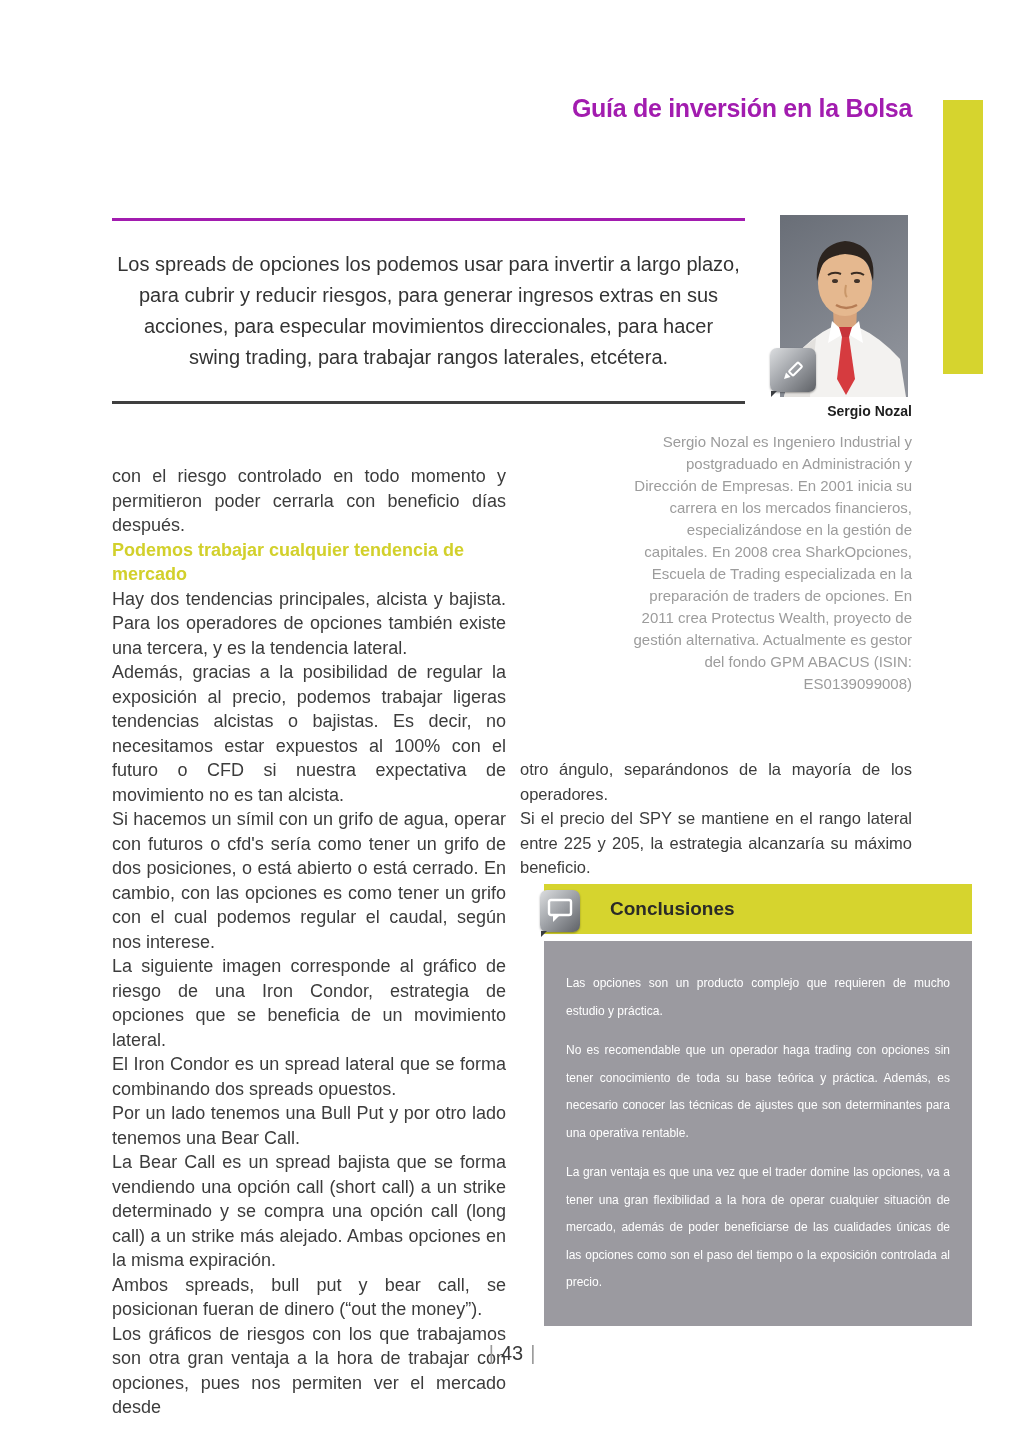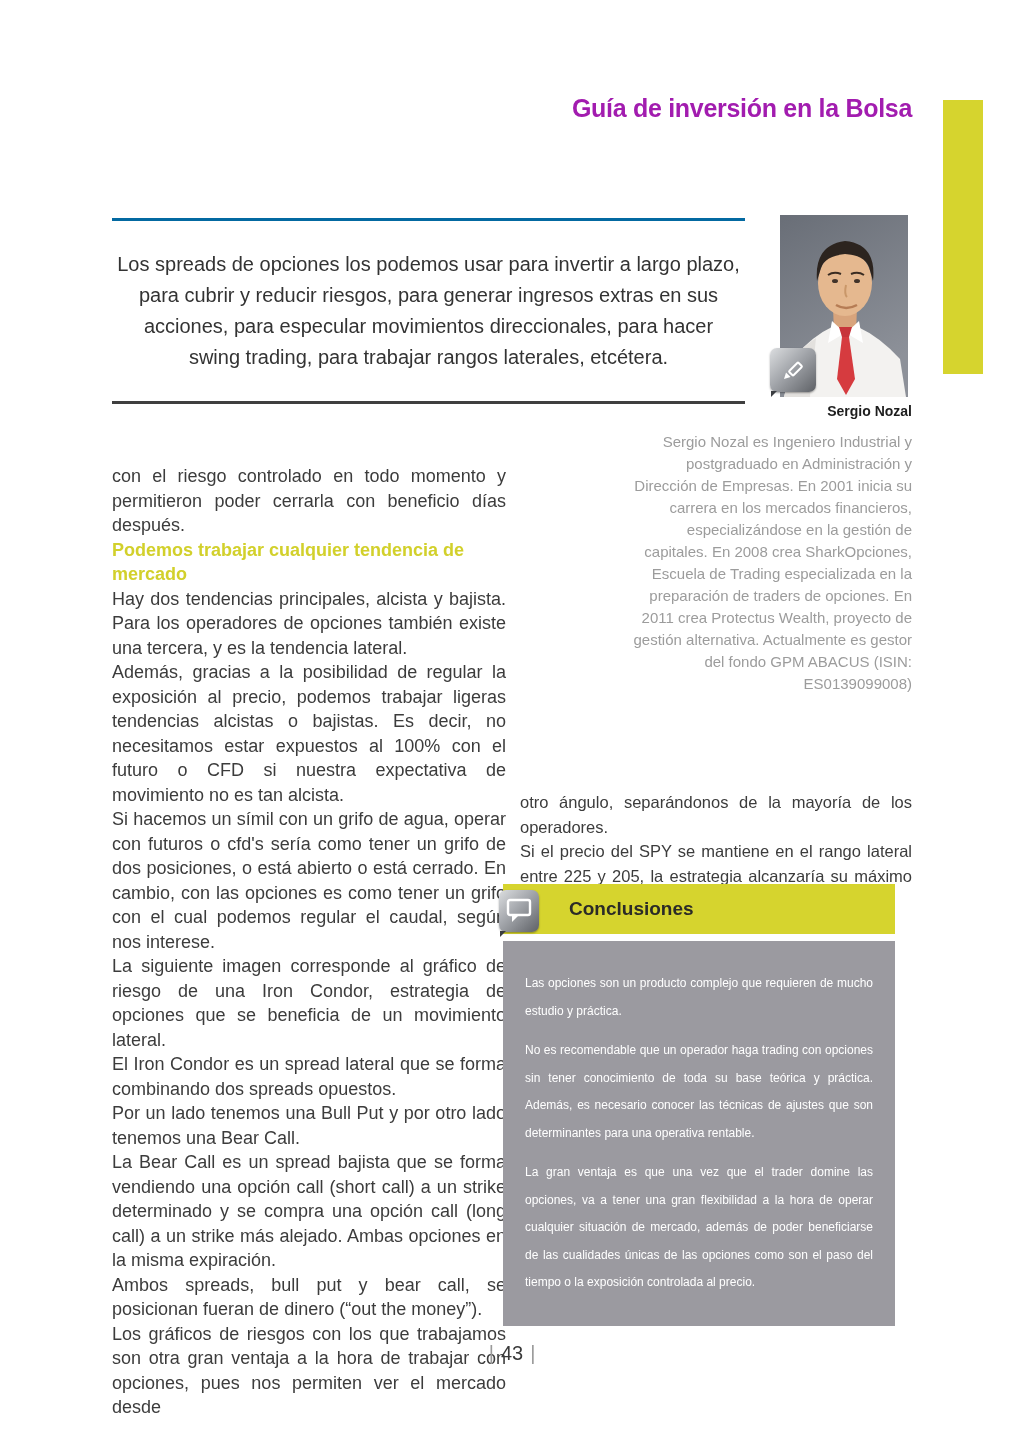--- a/index.html
+++ b/index.html
@@ -15,21 +15,21 @@
     font-size:25px; font-weight:bold; color:#a21caf; letter-spacing:-0.3px;
   }
   .accent-bar {
     position:absolute; left:943px; top:100px; width:40px; height:274px;
     background:#d6d42e;
   }
 
   
   .quote-block {
     position:absolute; left:112px; top:218px; width:633px; height:180px;
-    border-top:3px solid #0369a1; border-bottom:3px solid #3f3f3f;
+    border-top:3px solid #a21caf; border-bottom:3px solid #3f3f3f;
     display:flex; align-items:center; justify-content:center;
   }
   .quote-text {
     margin:0 4px; text-align:center;
     font-size:20px; line-height:31px; color:#333333;
   }
 
   
   .photo {
     position:absolute; left:780px; top:215px; width:128px; height:182px;
@@ -59,25 +59,25 @@
   
   .col-left {
     position:absolute; left:112px; top:464px; width:394px;
     font-size:18px; line-height:24.5px; color:#3c3c3c; text-align:justify;
   }
   .col-left p, .col-right p { margin:0; }
   .section-heading { color:#d2d02b; font-weight:bold; text-align:left; }
   .heading-gap { margin-top:15px; }
   .col-right {
     position:absolute; left:520px; top:757px; width:392px;
-    font-size:16.5px; line-height:24.5px; color:#3c3c3c; text-align:justify;margin-top:33px;
+    font-size:16.5px; line-height:24.5px; color:#3c3c3c; text-align:justify;
   }
 
   
-  .conclusions { position:absolute; left:503px; top:884px; width:392px; }
+  .conclusions { position:absolute; left:544px; top:884px; width:428px; }
   .conc-header {
     position:relative; height:50px; background:#d6d42e;
     display:flex; align-items:center; padding-left:66px; box-sizing:border-box;
     font-size:19px; font-weight:bold; color:#2b2b27;
   }
   .badge-bubble { left:-4px; top:6px; width:40px; height:42px; }
   .conc-body {
     margin-top:7px; background:#9b9aa0; padding:17px 22px;
     color:#ffffff; font-size:12px; line-height:27.5px; text-align:justify;
   }

